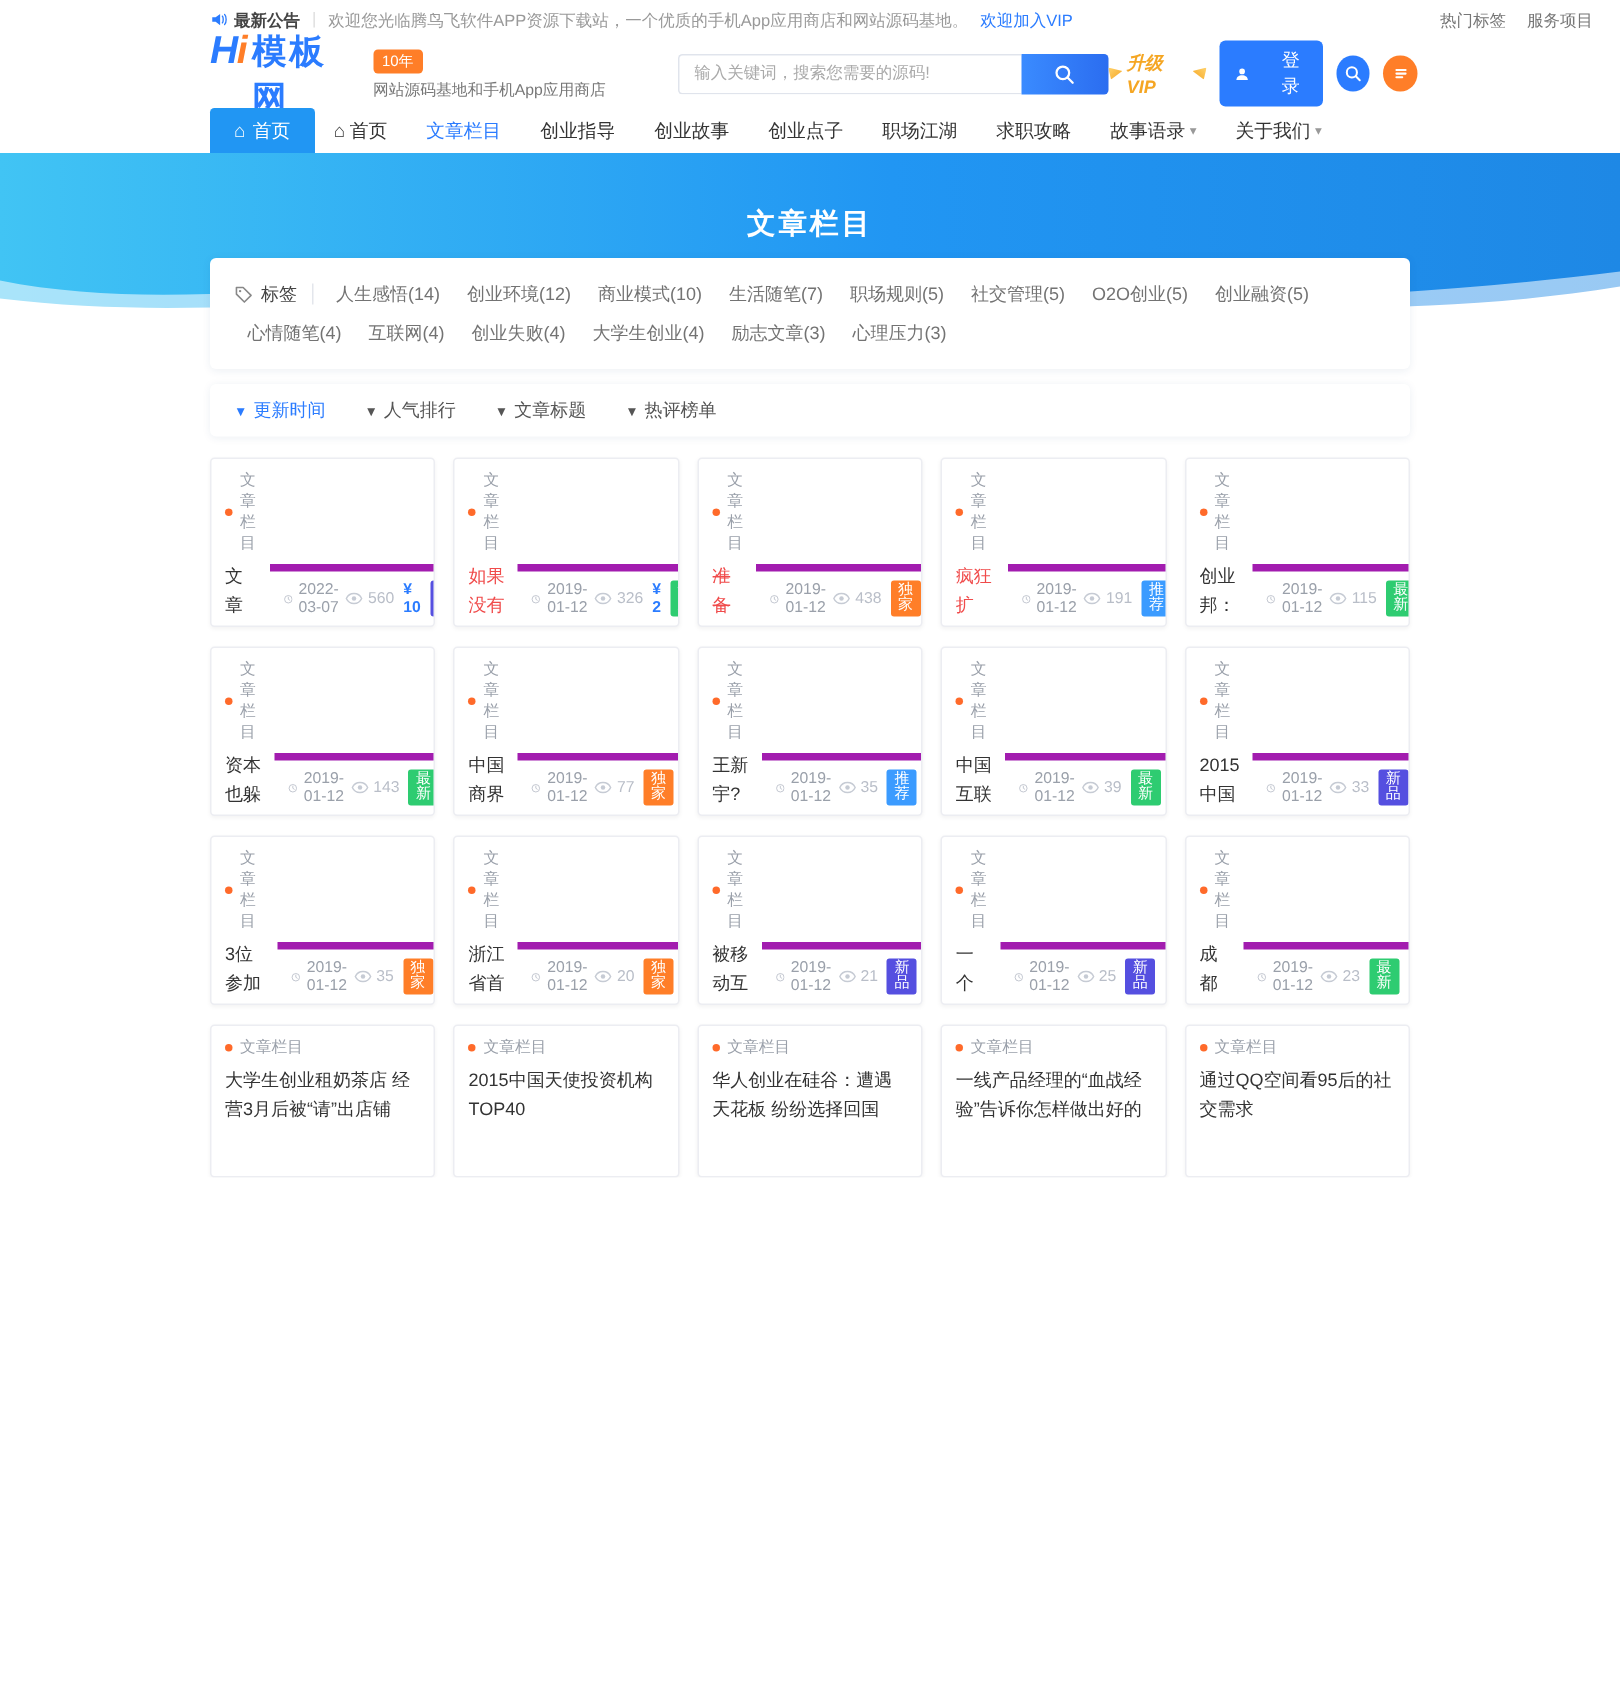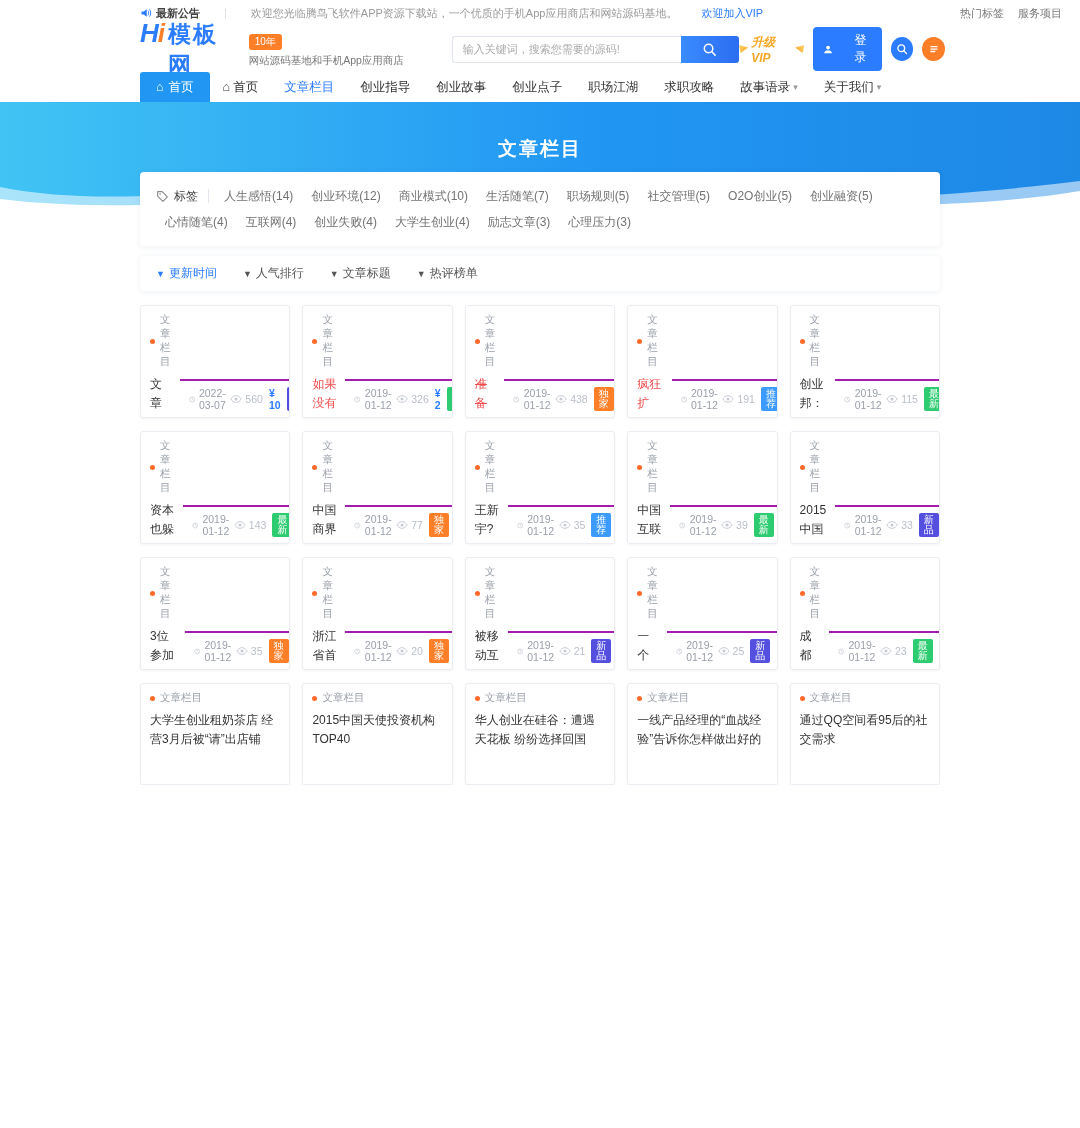--- a/index.html
+++ b/index.html
@@ -1,19 +1,19 @@
 <!DOCTYPE html>
 <html><head>
 <meta charset="utf-8">
 <style>
   *{box-sizing:border-box;margin:0;padding:0}
   body{width:1080px;background:#fff;font-family:"Liberation Sans","DejaVu Sans",sans-serif;color:#333}
   
   .topbar{height:26px;display:flex;align-items:center;justify-content:space-between;padding:0 18px 0 140px;font-size:11px;color:#888;background:#fff}
-  .topbar-left{display:flex;align-items:center;gap:24px}
+  .topbar-left{display:flex;align-items:center;gap:8px}
   .announce-label{color:#444;font-weight:bold;display:flex;align-items:center;gap:4px}
   .tb-sep{color:#ddd}
   .announce-text{color:#999}
   .announce-link{color:#2b7cff;cursor:pointer}
   .top-link{margin-left:14px;color:#777;cursor:pointer}
   
   .header{display:flex;align-items:center;padding:10px 135px 10px 140px;height:46px}
   .logo{display:flex;align-items:baseline;cursor:pointer}
   .logo-hi{font-size:26px;font-weight:bold;color:#2b7cff;font-style:italic;letter-spacing:-1px}
   .logo-hi .idot{color:#ff7e28}
@@ -71,21 +71,21 @@
   .img-nopic{height:100%;background:linear-gradient(160deg,#e7eafc,#c7cdf3);position:relative}
   .np-cube{position:absolute;left:34px;top:18px;width:46px;height:46px;background:linear-gradient(135deg,#dff2fb,#9ec7e8);border:2px solid #7fb0d8;border-radius:8px;transform:rotate(-14deg)}
   .np-cube::after{content:"";position:absolute;left:9px;top:9px;width:18px;height:12px;border:2px solid #5c8fc0;border-radius:50% 50% 10% 10%}
   .np-text{position:absolute;right:8px;bottom:8px;color:#5a6bd8;font-weight:bold;font-size:11px;letter-spacing:1px}
   .card-body{padding:7px 9px 4px}
   .card-cat{display:flex;align-items:center;gap:5px;font-size:10.5px;color:#9aa0aa}
   .cat-dot{width:5px;height:5px;border-radius:50%;background:#ff6a2a;flex:none}
   .card-title{margin-top:6px;font-size:12px;line-height:1.55;height:38px;overflow:hidden;color:#333}
   .card-title.red{color:#f04b4b}
   .card-title.strike{text-decoration:line-through}
-  .card-meta{margin-top:auto;border-top:2px solid #a21caf;padding:6px 9px;display:flex;align-items:center;justify-content:space-between;font-size:10.5px;color:#9aa0aa}
+  .card-meta{margin-top:auto;border-top:5px solid #a21caf;padding:6px 9px;display:flex;align-items:center;justify-content:space-between;font-size:10.5px;color:#9aa0aa}
   .meta-left{display:flex;align-items:center;gap:4px}
   .meta-right{display:flex;align-items:center;gap:6px}
   .views{display:flex;align-items:center;gap:3px;color:#b9bec8}
   .price{color:#2b7cff;font-weight:bold}
   .badge{color:#fff;font-size:10px;padding:2px 5px;border-radius:2px;line-height:1}
 </style>
 </head>
 <body>
 
 <div class="topbar">

